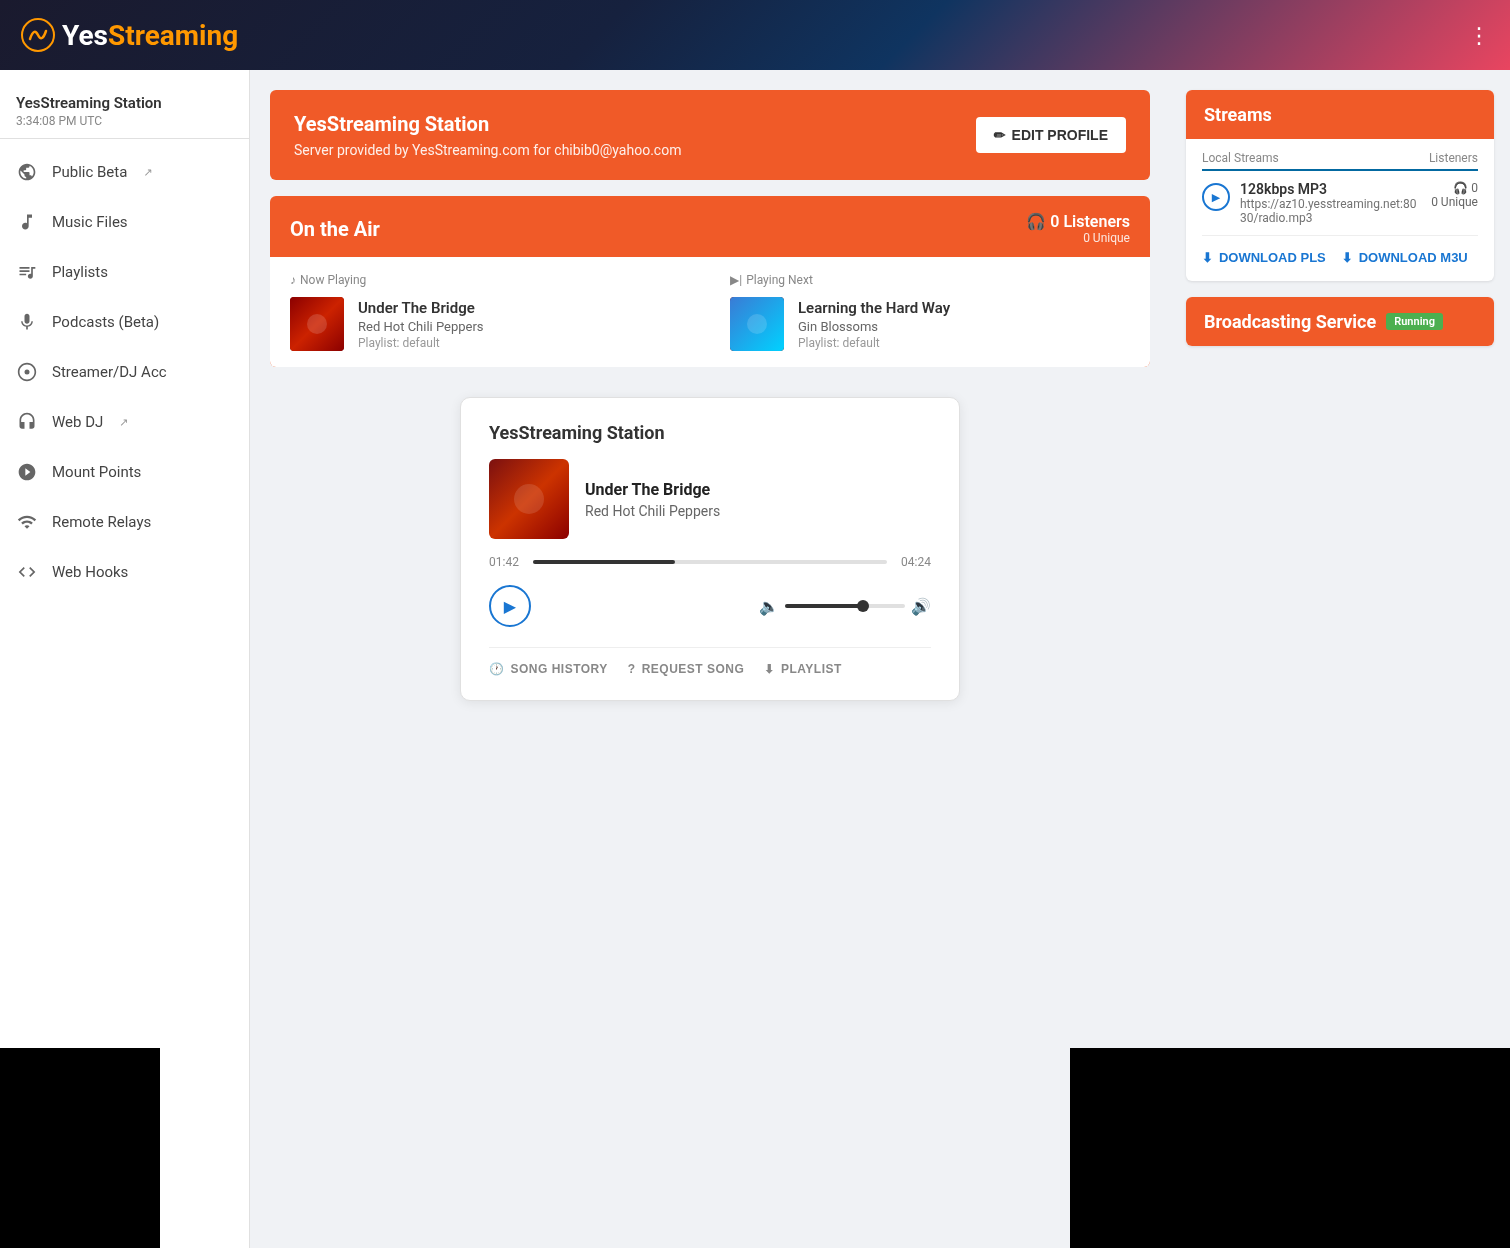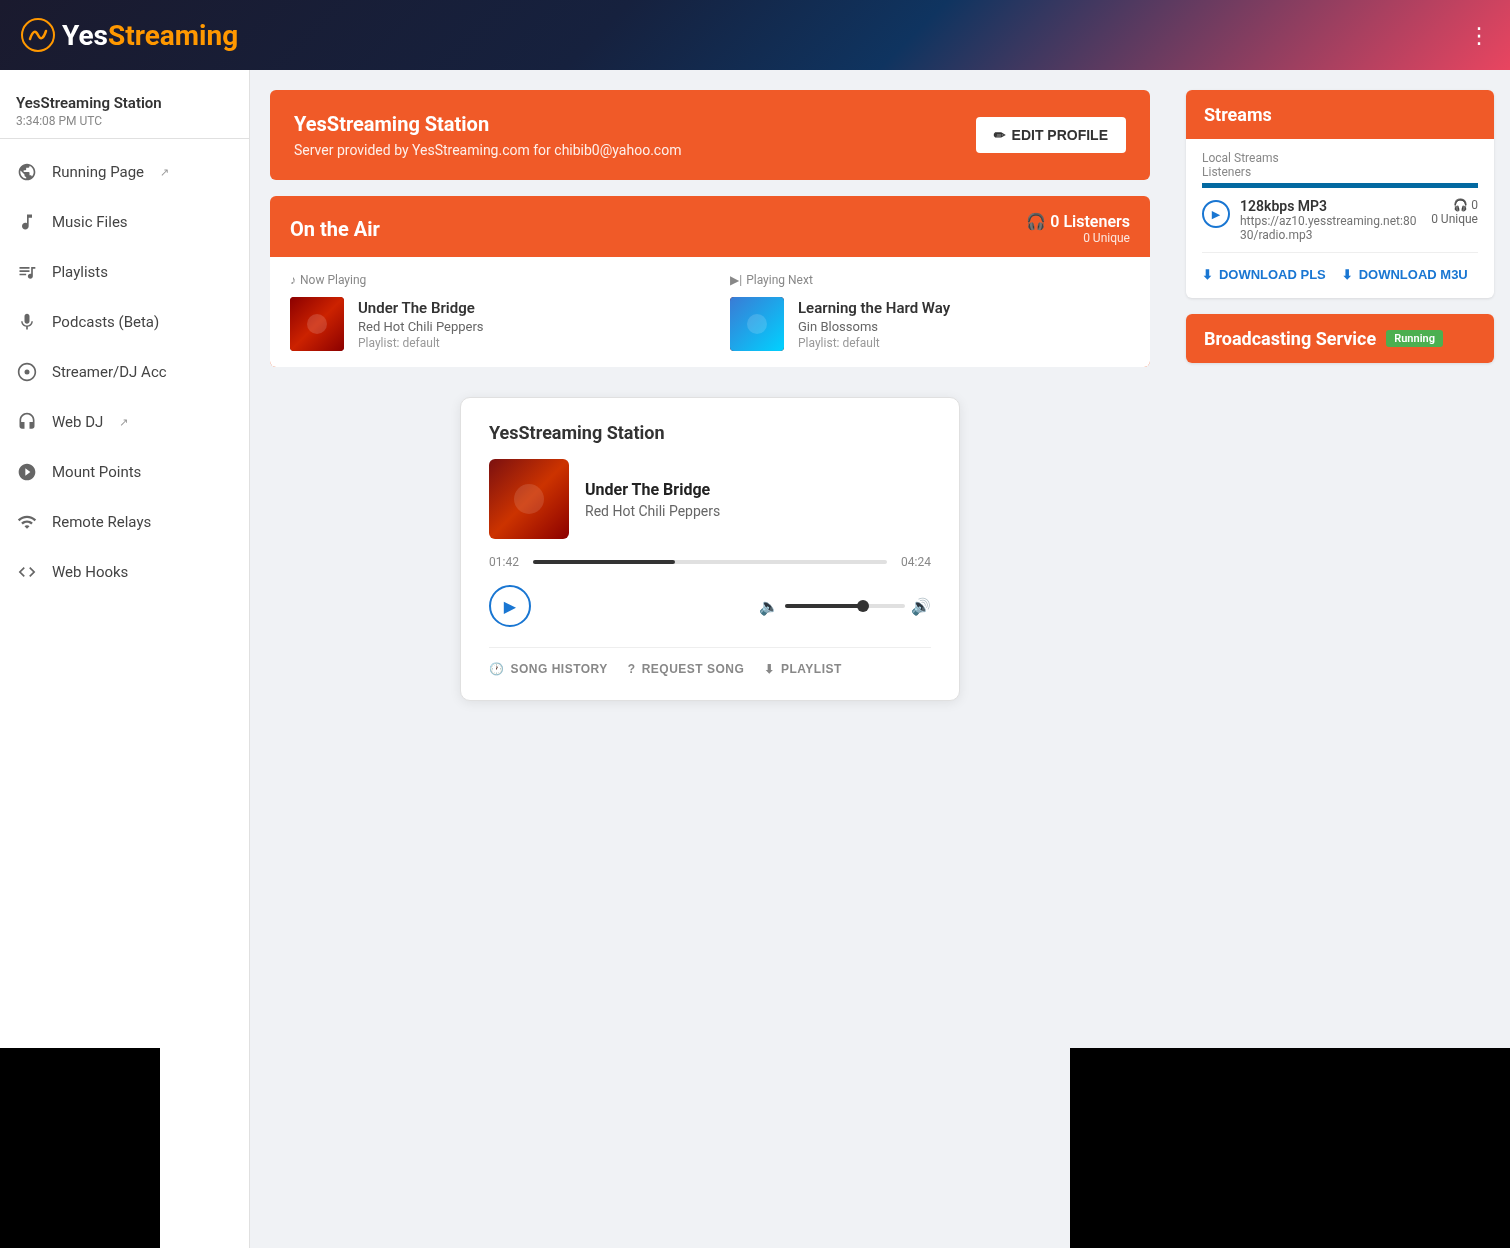--- a/index.html
+++ b/index.html
@@ -262,22 +262,21 @@
       color: #fff;
     }
     .streams-body { padding: 12px 16px; }
     .streams-local-label {
       display: flex;
       justify-content: space-between;
       font-size: 12px;
       color: #888;
       margin-bottom: 10px;
       padding-bottom: 4px;
-      border-bottom: 5px solid #0369a1;
-      flex-direction: column;
+      border-bottom: 2px solid #0369a1;
     }
     .stream-item {
       display: flex;
       align-items: flex-start;
       gap: 10px;
       margin-bottom: 8px;
     }
     .stream-play-icon {
       width: 28px;
       height: 28px;
@@ -539,21 +538,21 @@
     </div>
     <nav class="sidebar-nav">
 
 
       <div class="sidebar-item">
         <span class="si-icon">
           <svg width="20" height="20" viewBox="0 0 24 24" fill="#666">
               <path d="M12 2C6.48 2 2 6.48 2 12s4.48 10 10 10 10-4.48 10-10S17.52 2 12 2zm-1 17.93c-3.95-.49-7-3.85-7-7.93 0-.62.08-1.21.21-1.79L9 15v1c0 1.1.9 2 2 2v1.93zm6.9-2.54c-.26-.81-1-1.39-1.9-1.39h-1v-3c0-.55-.45-1-1-1H8v-2h2c.55 0 1-.45 1-1V7h2c1.1 0 2-.9 2-2v-.41c2.93 1.19 5 4.06 5 7.41 0 2.08-.8 3.97-2.1 5.39z"></path>
             </svg>
         </span>
-        <span>Running Page</span>
+        <span>Public Beta</span>
         <span style="font-size:11px;color:#999;margin-left:2px">↗</span>
       </div>
 
       <div class="sidebar-item">
         <span class="si-icon">
           <svg width="20" height="20" viewBox="0 0 24 24" fill="#666">
               <path d="M12 3v10.55c-.59-.34-1.27-.55-2-.55-2.21 0-4 1.79-4 4s1.79 4 4 4 4-1.79 4-4V7h4V3h-6z"></path>
             </svg>
         </span>
         <span>Music Files</span>

